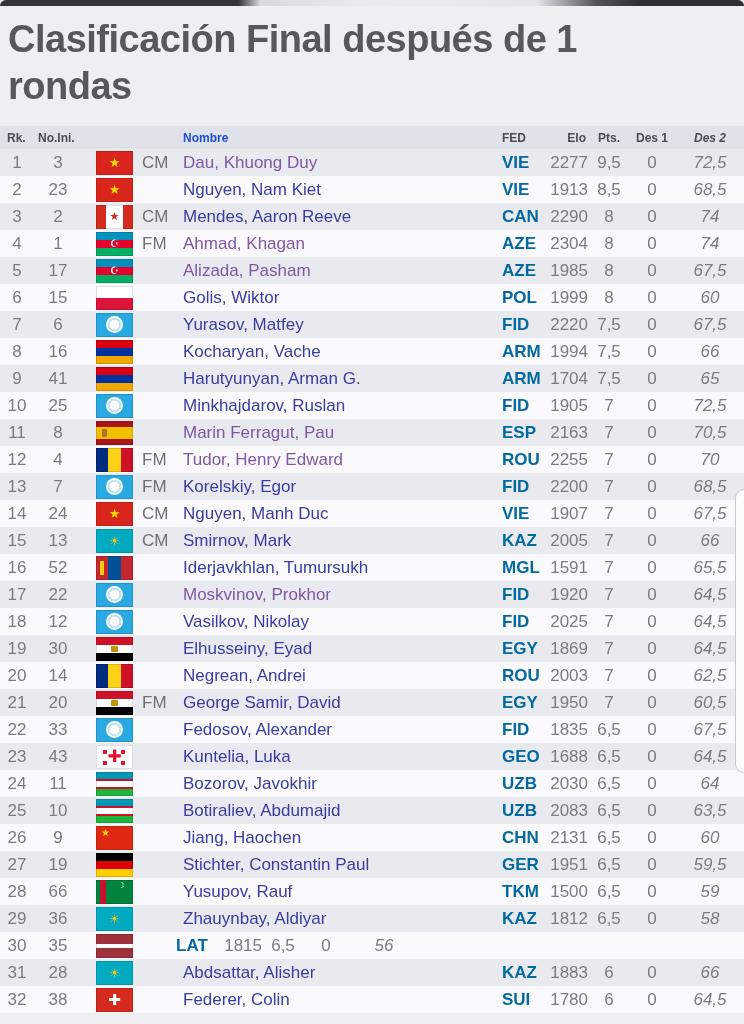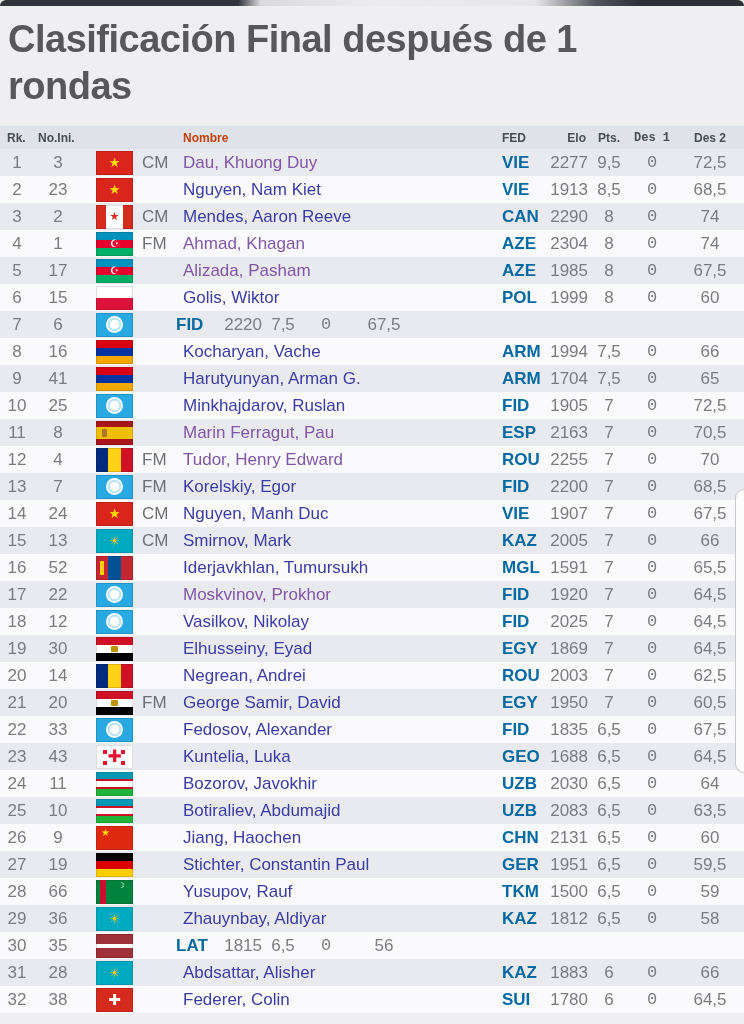--- a/index.html
+++ b/index.html
@@ -23,22 +23,22 @@
 
   .c{display:flex;align-items:center;justify-content:center;height:100%;box-sizing:border-box;}
   .c.rk{width:34px;}
   .c.no{width:48px;}
   .c.fl{width:52px;justify-content:flex-start;padding-left:14px;}
   .c.ti{width:38px;justify-content:flex-start;padding-left:8px;color:#6f7074;}
   .c.nm{width:326px;justify-content:flex-start;padding-left:11px;white-space:nowrap;overflow:hidden;}
   .c.fed{width:46px;justify-content:flex-start;padding-left:4px;font-weight:bold;color:#0369a1;}
   .c.elo{width:46px;justify-content:flex-end;padding-right:2px;}
   .c.pts{width:38px;}
-  .c.d1{width:48px;font-family:Liberation Mono, monospace;}
-  .c.d2{width:68px;}
+  .c.d1{width:48px;}
+  .c.d2{width:68px;font-style:italic;}
   .thead .c.rk{justify-content:flex-start;padding-left:7px;}
   .thead .c.no{justify-content:flex-start;padding-left:4px;}
   .thead .c.fed{color:#474d56;}
   .thead .c.elo{padding-right:4px;}
 
   .nm.link{color:#3a3ca2;}
   .nm.visited{color:#8157a5;}
   .nm{cursor:pointer;}
 
   
@@ -92,21 +92,21 @@
     <span class="t1">Clasificación Final después de 1</span>
     <span class="t2">rondas</span>
   </h1>
 
   <div class="table">
     <div class="thead">
       <span class="c rk">Rk.</span>
       <span class="c no">No.Ini.</span>
       <span class="c fl"></span>
       <span class="c ti"></span>
-      <span class="c nm" style="color:#c2410c;">Nombre</span>
+      <span class="c nm" style="color:#1d4ed8;">Nombre</span>
       <span class="c fed">FED</span>
       <span class="c elo">Elo</span>
       <span class="c pts">Pts.</span>
       <span class="c d1">Des 1</span>
       <span class="c d2">Des 2</span>
     </div>
     <div id="rows">
   <div class="tr odd">
     <span class="c rk">1</span>
     <span class="c no">3</span>
@@ -197,20 +197,21 @@
     <span class="c d2">60</span>
   </div>
 
   <div class="tr odd">
     <span class="c rk">7</span>
     <span class="c no">6</span>
     <span class="c fl">
             <span class="flag f-fid"></span>
           </span>
     <span class="c ti"></span>
+    <span class="c nm link">Yurasov, Matfey</span>
     <span class="c fed">FID</span>
     <span class="c elo">2220</span>
     <span class="c pts">7,5</span>
     <span class="c d1">0</span>
     <span class="c d2">67,5</span>
   </div>
 
   <div class="tr even">
     <span class="c rk">8</span>
     <span class="c no">16</span>

